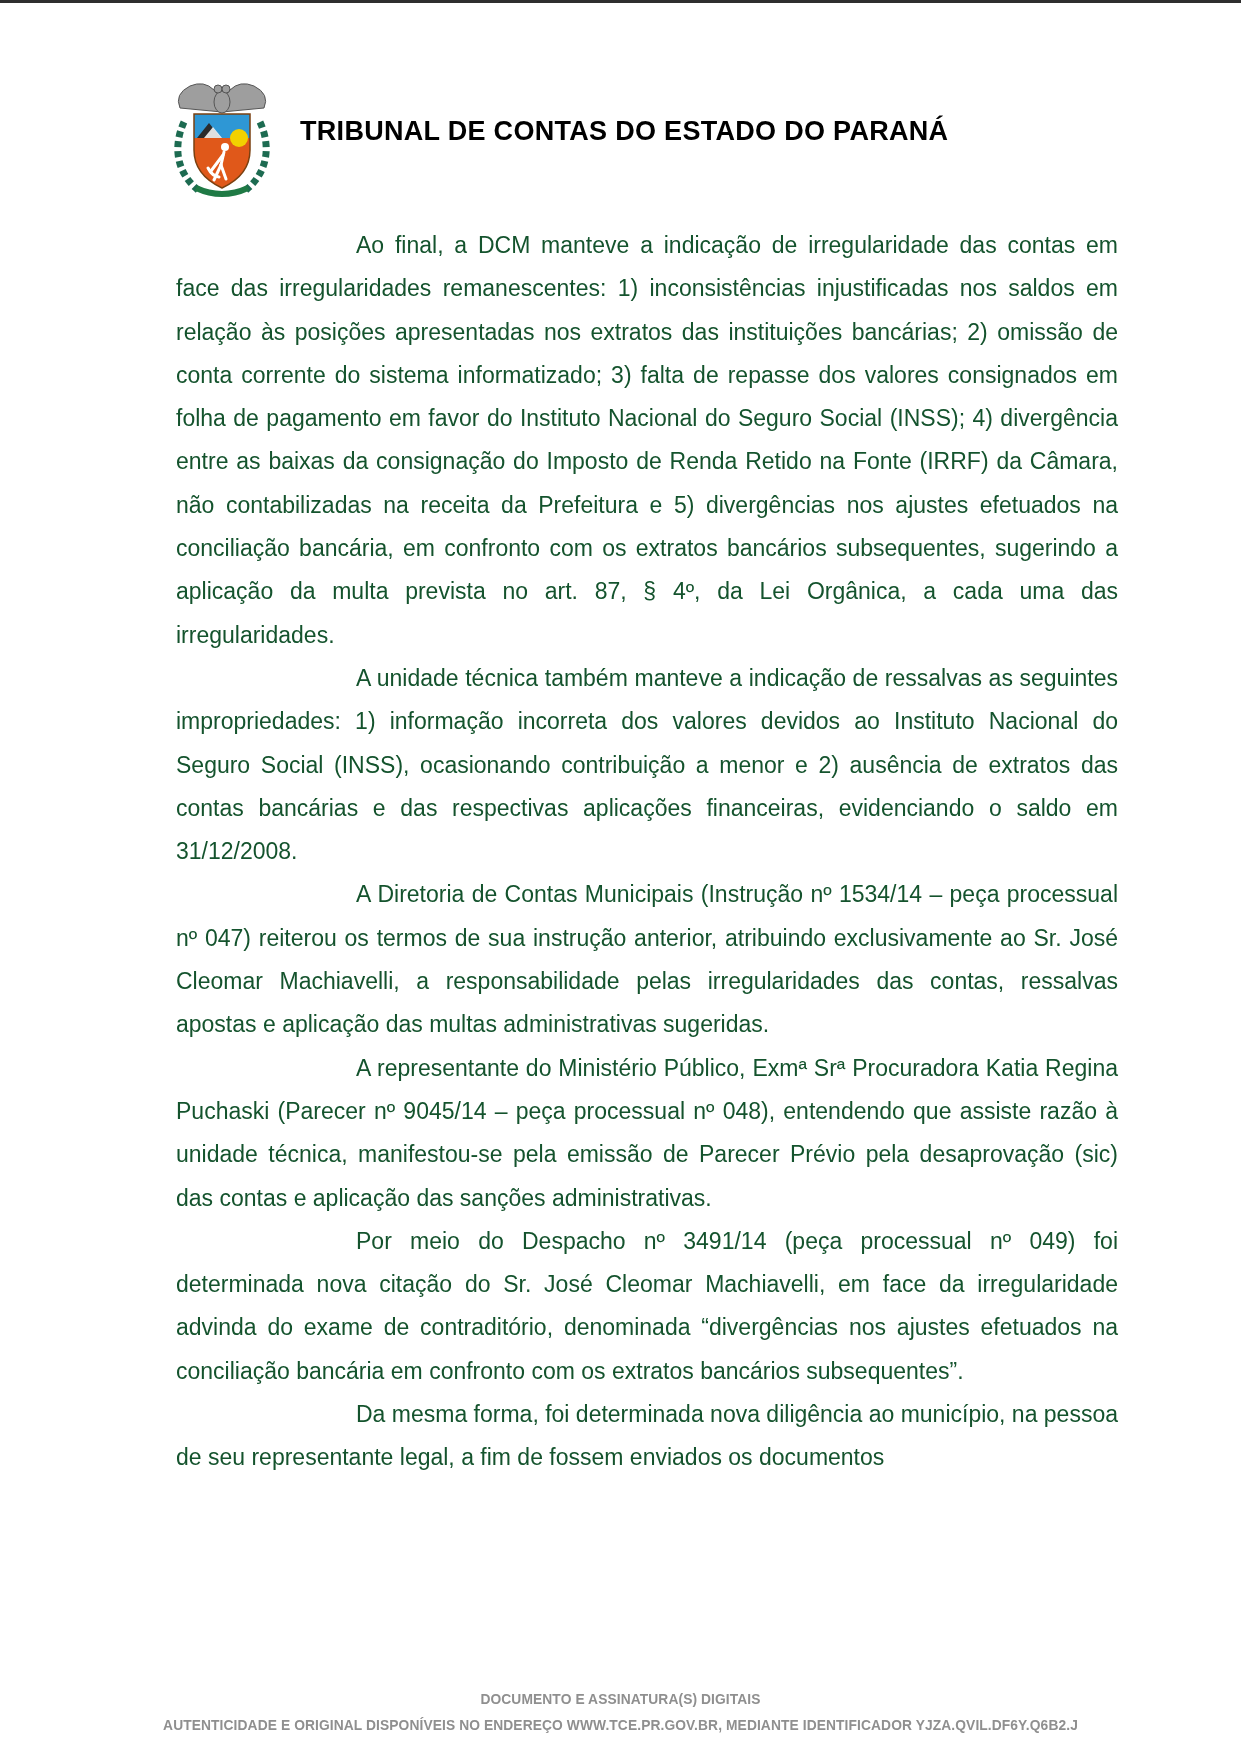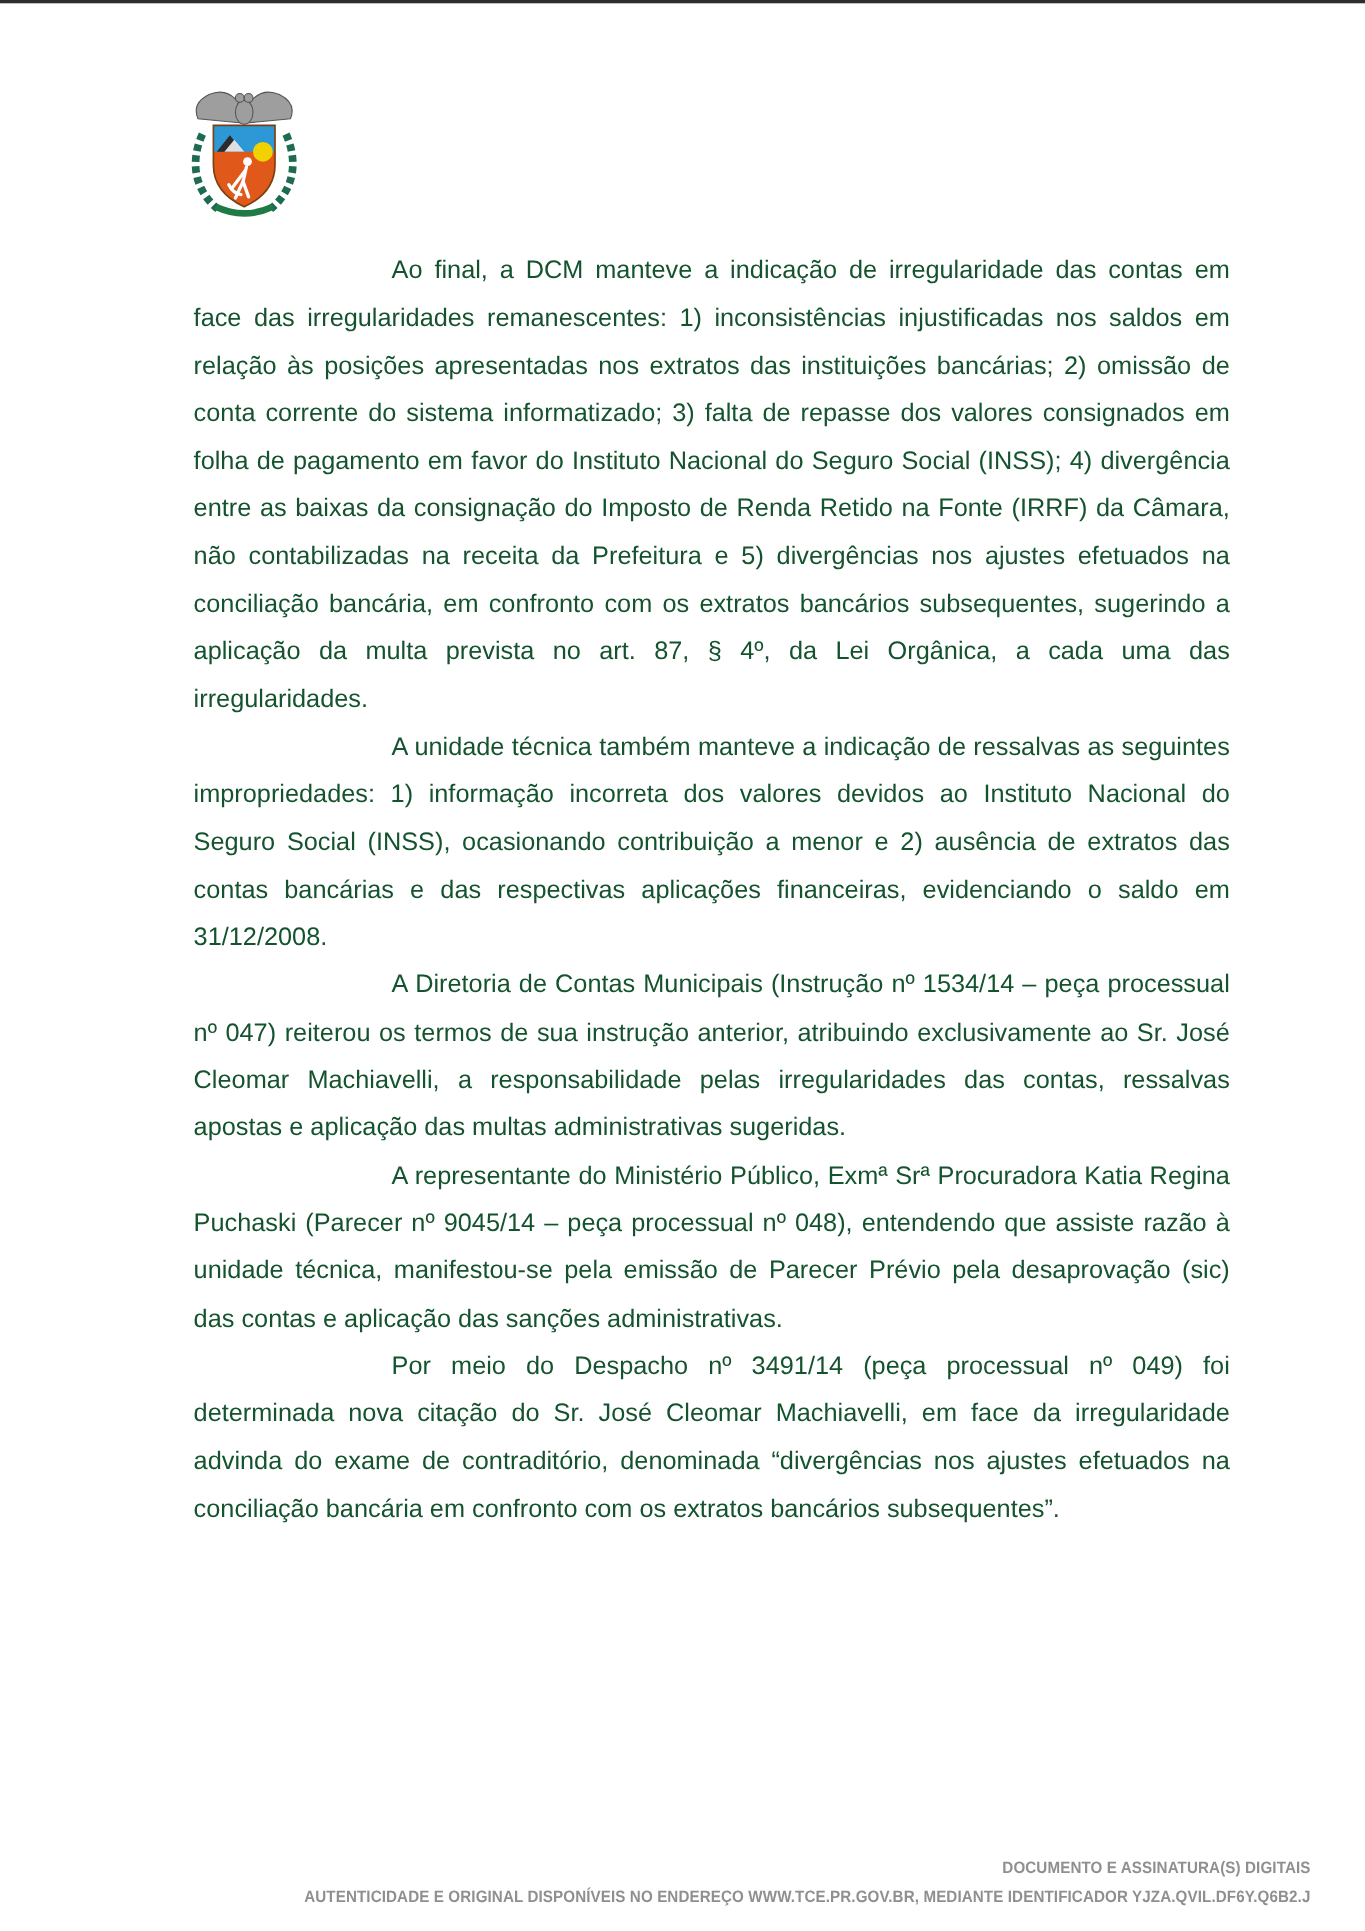--- a/index.html
+++ b/index.html
@@ -23,21 +23,21 @@
   }
   .doc-body{
     position:absolute;left:176px;top:224px;width:942px;
     font-size:23px;line-height:43.3px;text-align:justify;
     color:#14532d;
   }
   .doc-body p{margin:0;text-indent:180px;}
   .doc-body .it{}
   .footer{
     position:absolute;left:0;top:1686px;width:100%;
-    text-align:right;color:#8f8f8f;font-weight:bold;
+    text-align:center;color:#8f8f8f;font-weight:bold;
     font-size:15px;line-height:26px;
     letter-spacing:0.1px;
   }
   .footer div{transform:scaleX(0.92);transform-origin:center;white-space:nowrap;}
 </style>
 </head>
 <body>
 
 <div class="page">
   <div class="page-top-edge"></div>
@@ -75,27 +75,29 @@
             <path d="M56,74 L53,87"></path>
             <path d="M53,87 L46,102"></path>
             <path d="M53,87 L58,101"></path>
             <path d="M55,77 L43,93"></path>
             <path d="M40,90 Q44,98 51,99"></path>
           </g>
         </g>
         <path d="M26,36 L82,36 L82,72 Q82,97 54,110 Q26,97 26,72 Z" fill="none" stroke="#7a4010" stroke-width="1.5"></path>
       </svg>
     </div>
+    <div class="title">TRIBUNAL DE CONTAS DO ESTADO DO PARANÁ</div>
   </div>
 
   <div class="doc-body">
     <p>Ao final, a DCM manteve a indicação de irregularidade das contas em face das irregularidades remanescentes: 1) inconsistências injustificadas nos saldos em relação às posições apresentadas nos extratos das instituições bancárias; 2) omissão de conta corrente do sistema informatizado; 3) falta de repasse dos valores consignados em folha de pagamento em favor do Instituto Nacional do Seguro Social (INSS); 4) divergência entre as baixas da consignação do Imposto de Renda Retido na Fonte (IRRF) da Câmara, não contabilizadas na receita da Prefeitura e 5) divergências nos ajustes efetuados na conciliação bancária, em confronto com os extratos bancários subsequentes, sugerindo a aplicação da multa prevista no art. 87, § 4º, da Lei Orgânica, a cada uma das irregularidades.</p>
     <p>A unidade técnica também manteve a indicação de ressalvas as seguintes impropriedades: 1) informação incorreta dos valores devidos ao Instituto Nacional do Seguro Social (INSS), ocasionando contribuição a menor e 2) ausência de extratos das contas bancárias e das respectivas aplicações financeiras, evidenciando o saldo em 31/12/2008.</p>
     <p>A Diretoria de Contas Municipais (Instrução nº 1534/14 – peça processual nº 047) reiterou os termos de sua instrução anterior, atribuindo exclusivamente ao Sr. José Cleomar Machiavelli, a responsabilidade pelas irregularidades das contas, ressalvas apostas e aplicação das multas administrativas sugeridas.</p>
     <p><span>A representante do Ministério Público, Exmª Srª Procuradora Katia Regina Puchaski (Parecer nº 9045/14 – peça processual nº 048), entendendo que assiste razão à unidade técnica, manifestou-se pela emissão de Parecer Prévio pela desaprovação </span><span class="it">(sic)</span><span> das contas e aplicação das sanções administrativas.</span></p>
     <p>Por meio do Despacho nº 3491/14 (peça processual nº 049) foi determinada nova citação do Sr. José Cleomar Machiavelli, em face da irregularidade advinda do exame de contraditório, denominada “divergências nos ajustes efetuados na conciliação bancária em confronto com os extratos bancários subsequentes”.</p>
+    <p>Da mesma forma, foi determinada nova diligência ao município, na pessoa de seu representante legal, a fim de fossem enviados os documentos</p>
   </div>
 
   <div class="footer">
     <div>DOCUMENTO E ASSINATURA(S) DIGITAIS</div>
     <div>AUTENTICIDADE E ORIGINAL DISPONÍVEIS NO ENDEREÇO WWW.TCE.PR.GOV.BR, MEDIANTE IDENTIFICADOR YJZA.QVIL.DF6Y.Q6B2.J</div>
   </div>
 </div>
 
 </body></html>

